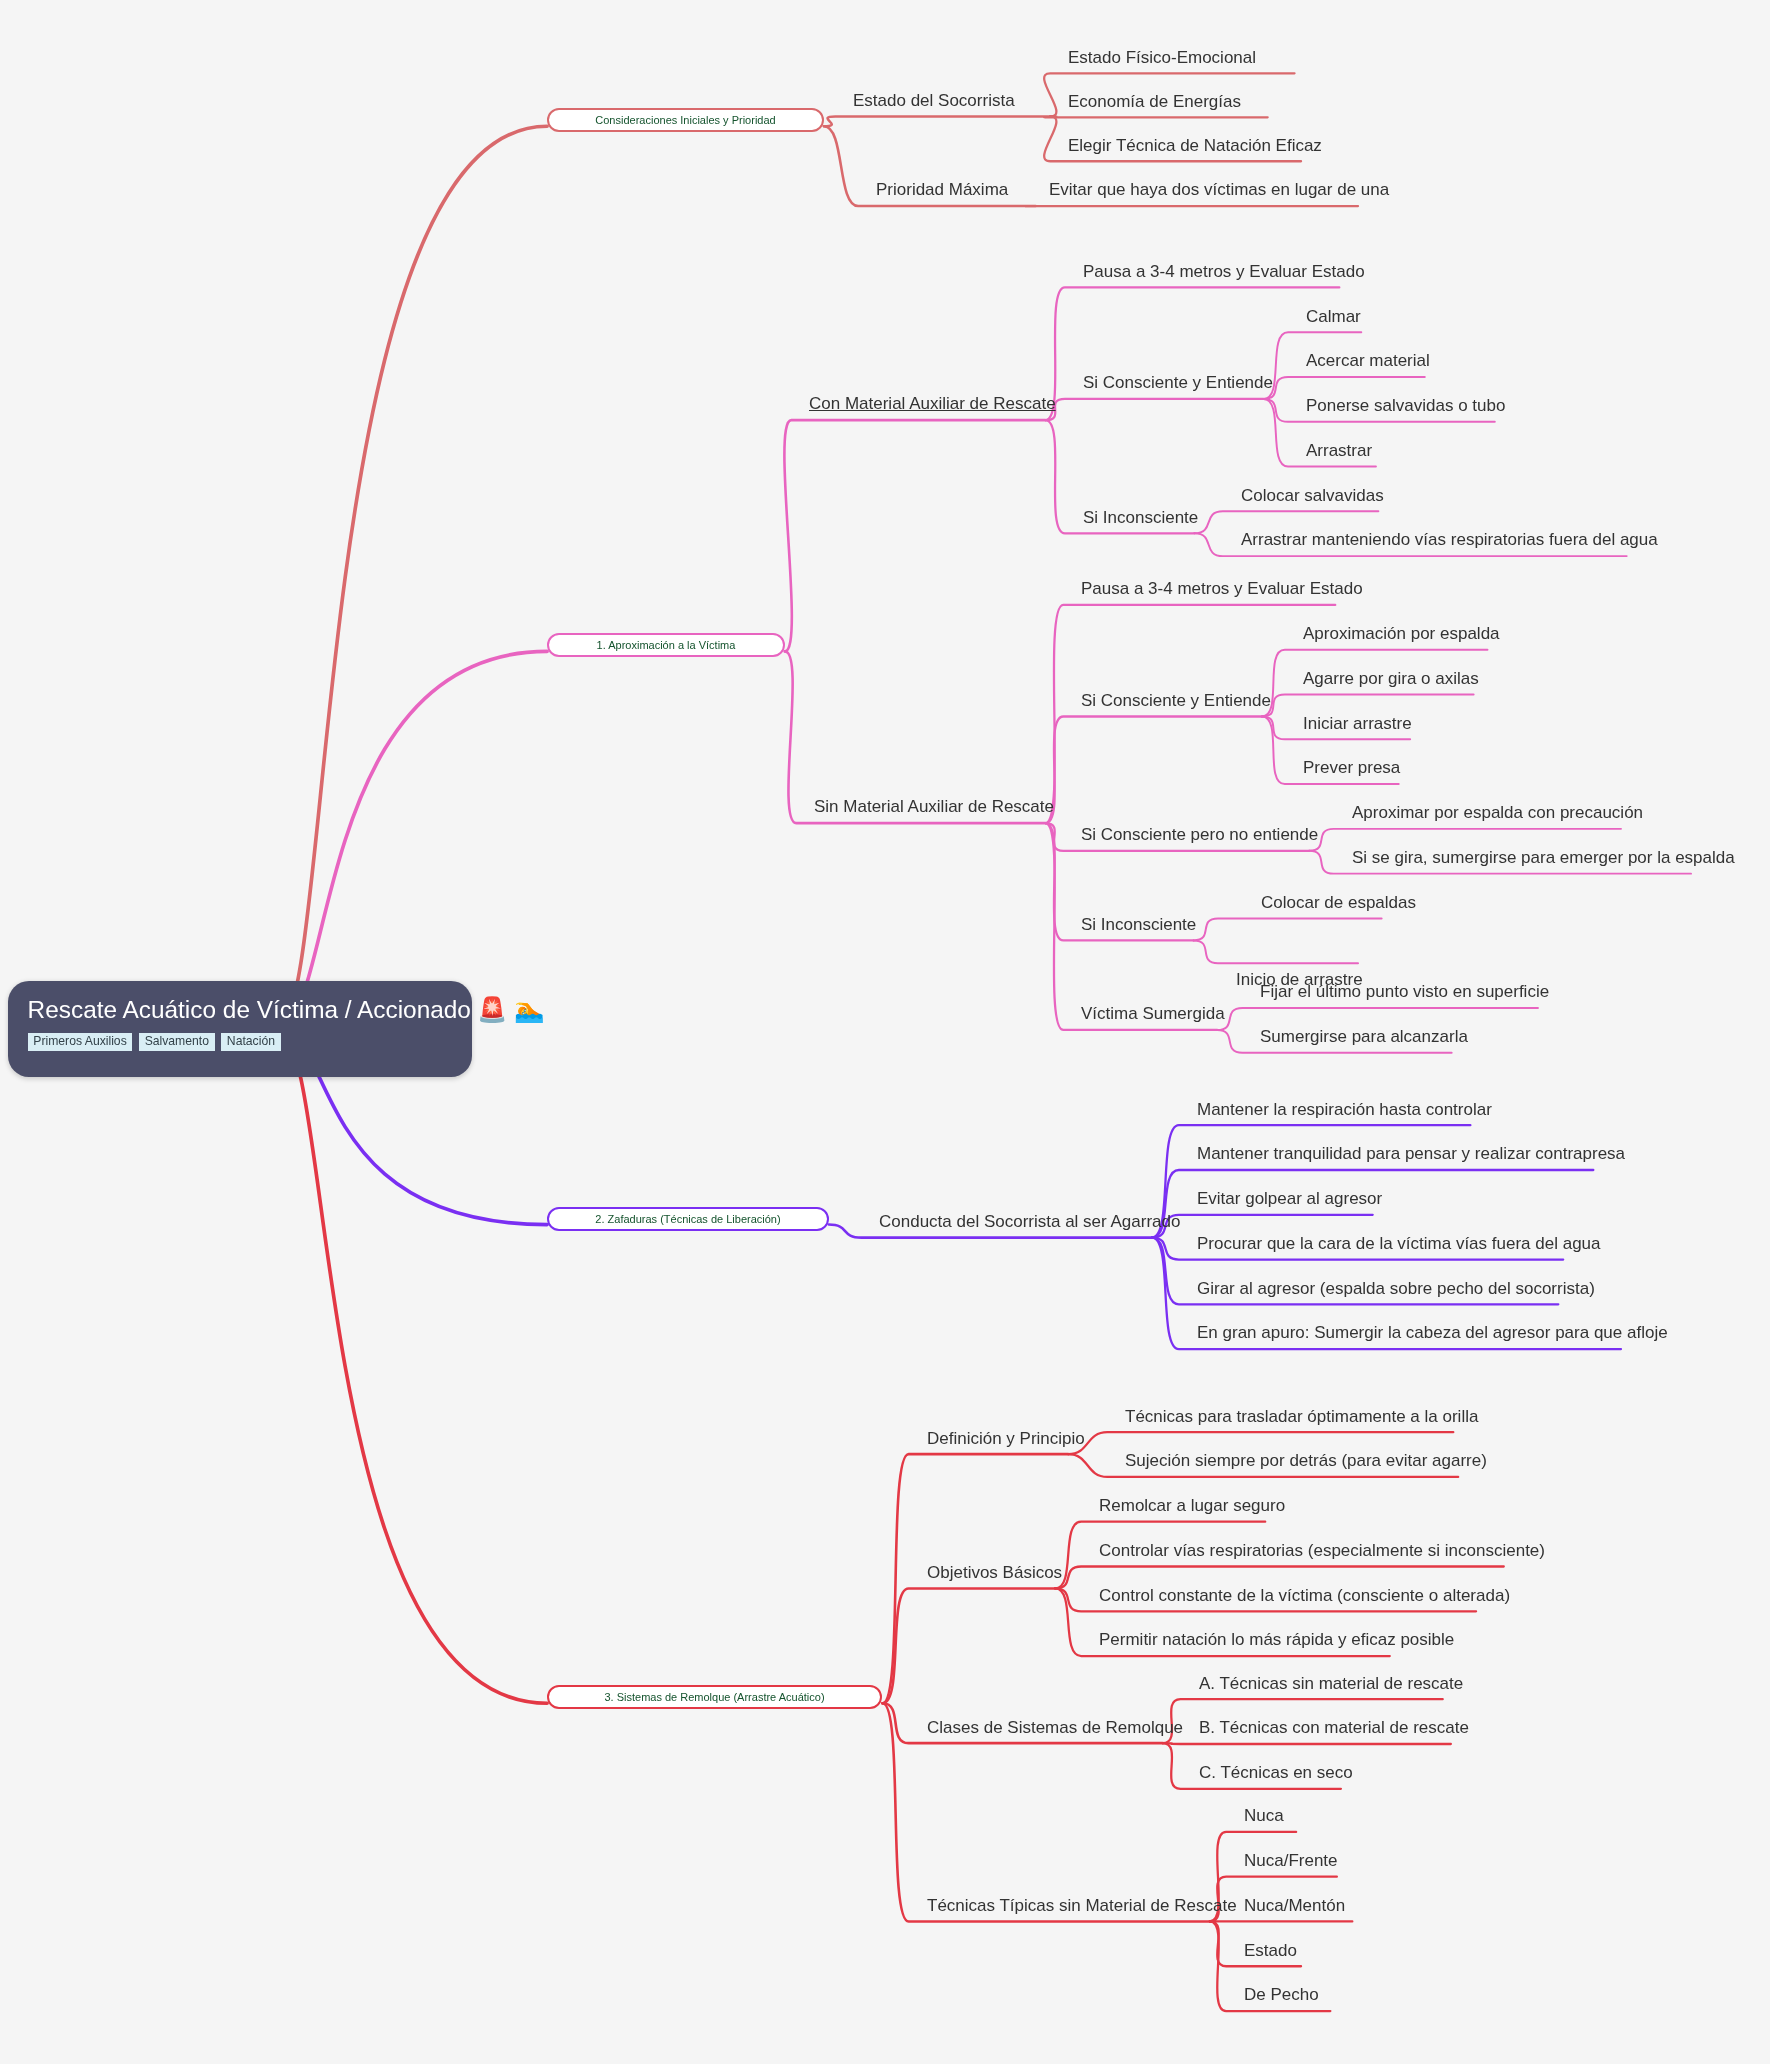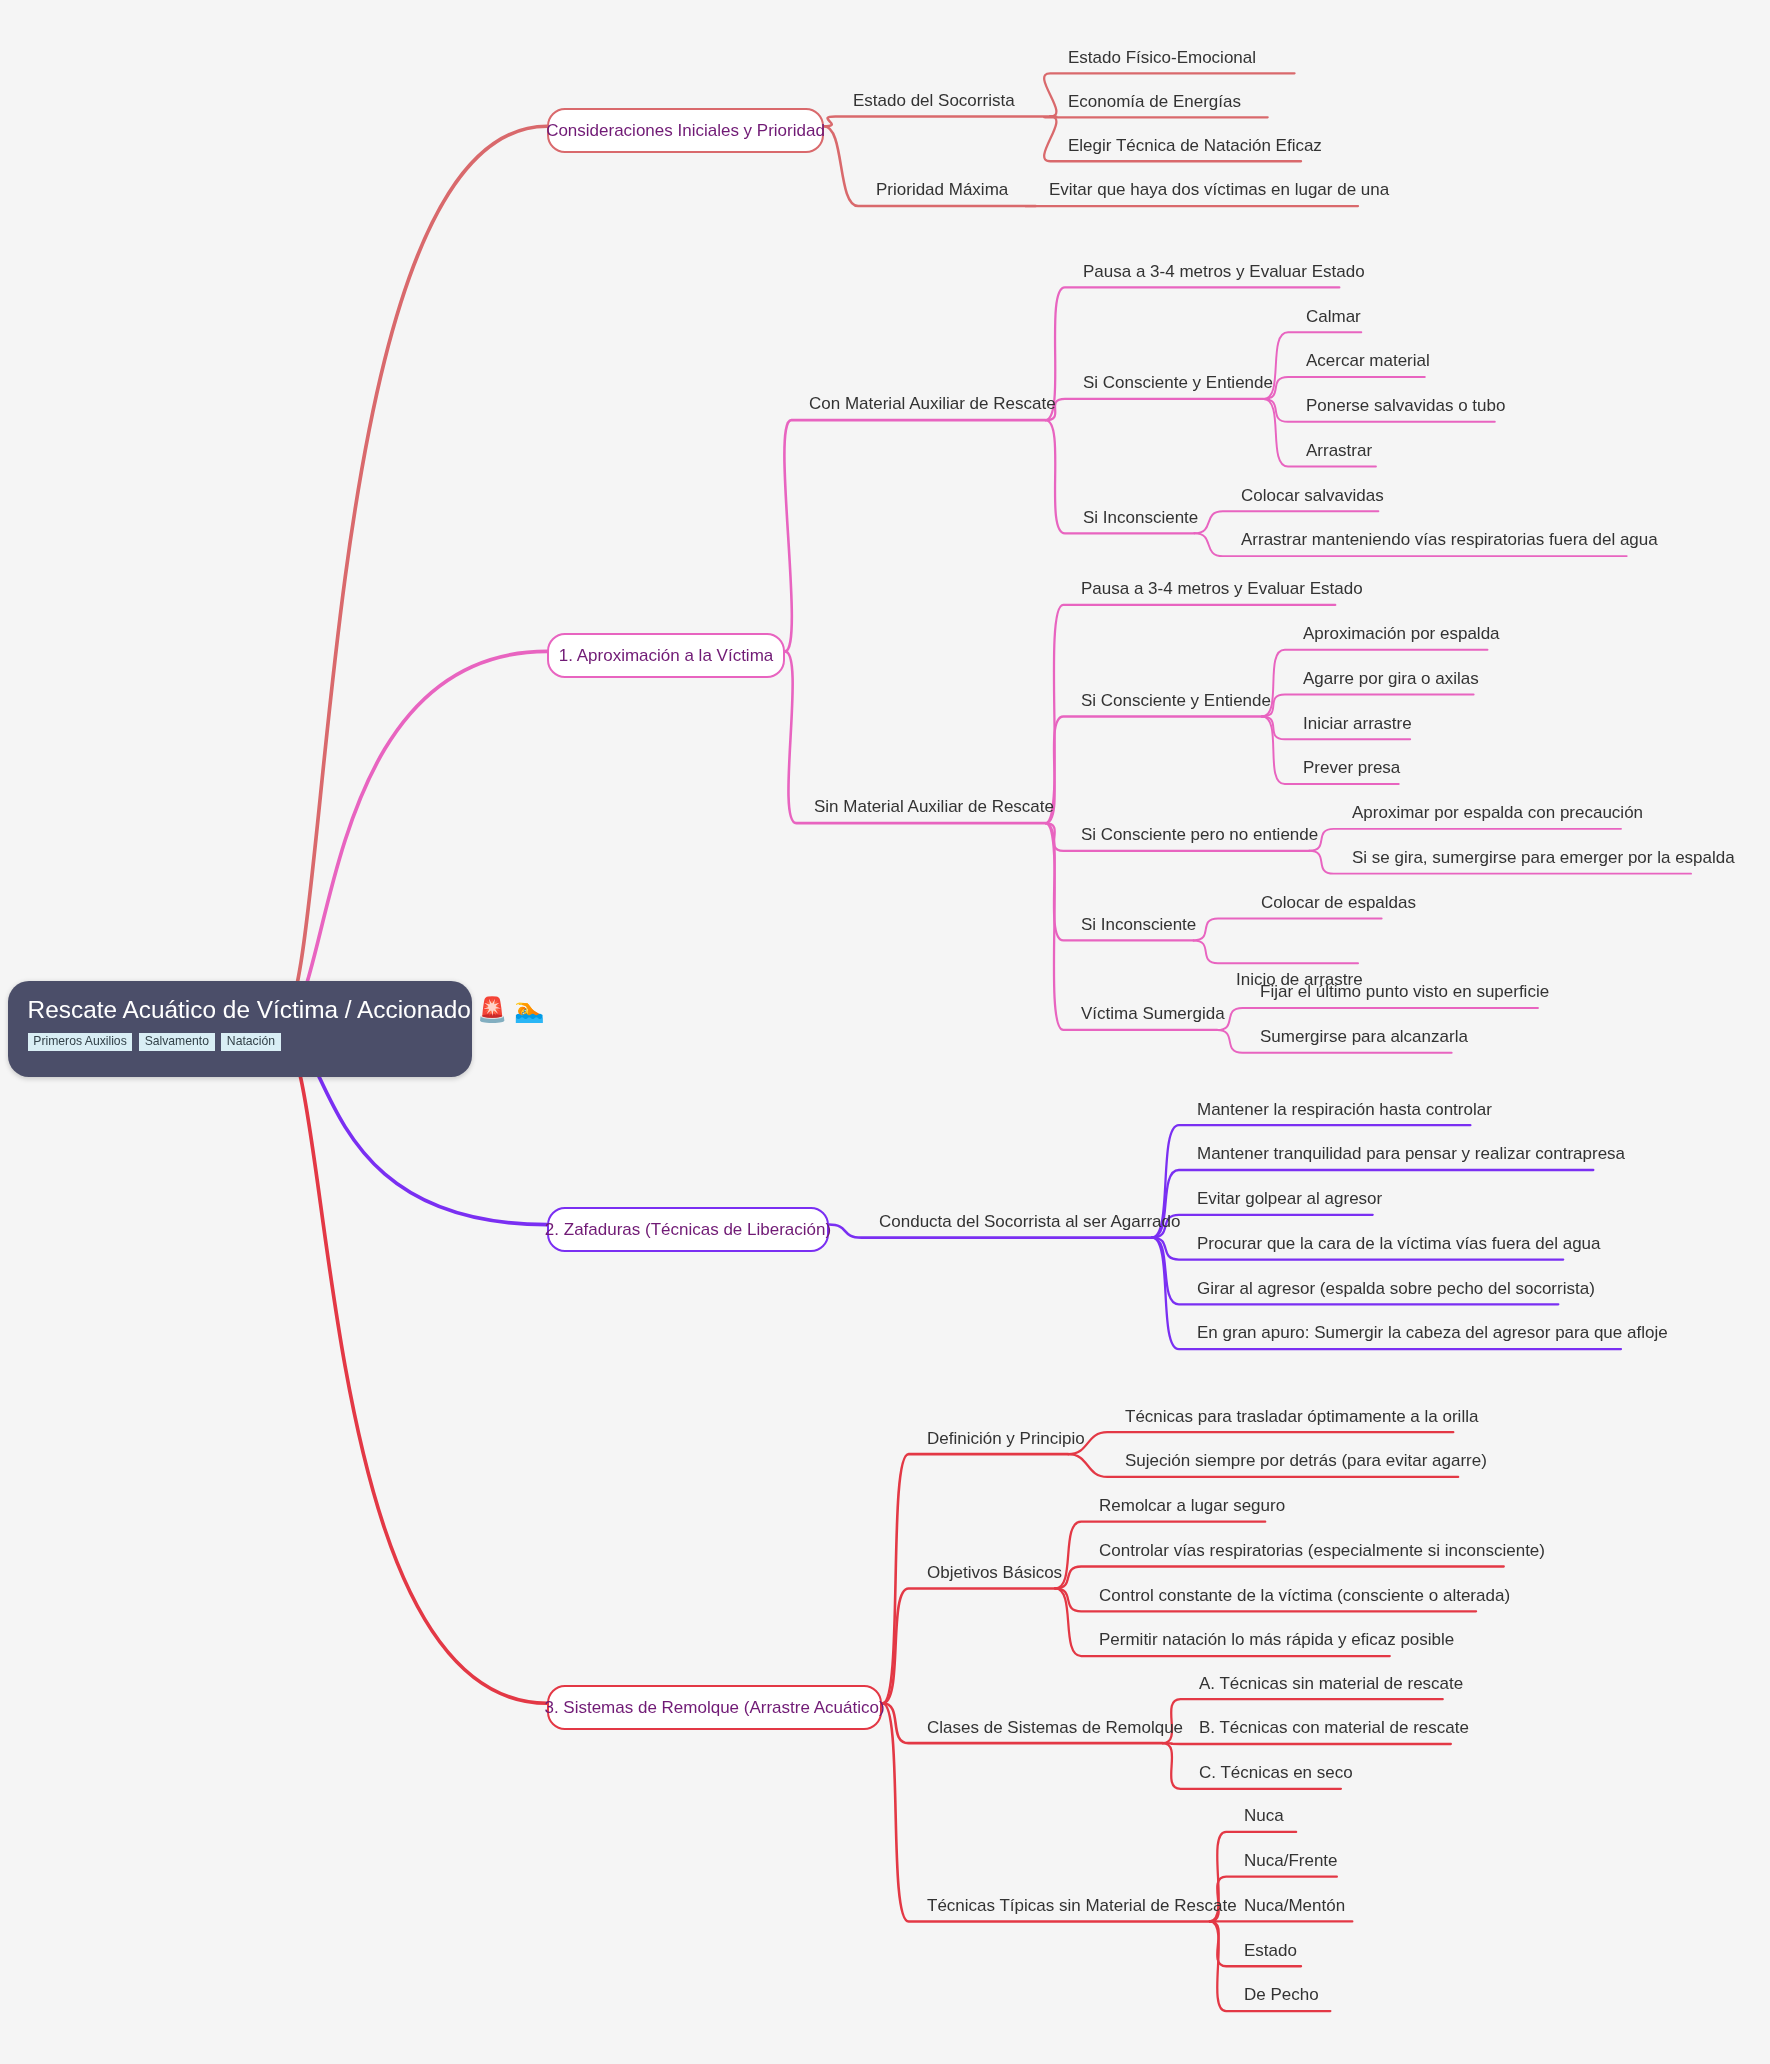--- a/index.html
+++ b/index.html
@@ -50,27 +50,27 @@
     padding: 1.6px 5.7px 2.4px 5.7px;
     border-radius: 0;
     white-space: nowrap;
   }
   
   .pill {
     position: absolute;
     background: #ffffff;
     border: 2.4px solid #000;
     border-radius: 18px;
-    height: 45px;
+    height: 24px;
     display: flex;
     align-items: center;
     justify-content: center;
     padding: 0 18px;
-    font-size: 17px;
-    color: #701a75;
+    font-size: 11px;
+    color: #14532d;
     white-space: nowrap;
   }
   
   .lbl {
     position: absolute;
     white-space: nowrap;
     font-size: 17px;
     color: #333333;
     transform: translateY(-100%);
   }
@@ -165,21 +165,21 @@
       </div>
       <div class="pill" style="left: 547px; top: 1685px; width: 335px; border-color: rgb(227, 56, 69);">
         <span>3. Sistemas de Remolque (Arrastre Acuático)</span>
       </div>
       <div class="lbl" style="left: 853px; top: 111px; text-align: center;">Estado del Socorrista</div>
       <div class="lbl" style="left: 1068px; top: 68px;">Estado Físico-Emocional</div>
       <div class="lbl" style="left: 1068px; top: 112px;">Economía de Energías</div>
       <div class="lbl" style="left: 1068px; top: 156px;">Elegir Técnica de Natación Eficaz</div>
       <div class="lbl" style="left: 876px; top: 200px;">Prioridad Máxima</div>
       <div class="lbl" style="left: 1049px; top: 200px;">Evitar que haya dos víctimas en lugar de una</div>
-      <div class="lbl" style="left: 809px; top: 414px;">Con Material Auxiliar de Rescate</div>
+      <div class="lbl" style="left: 809px; top: 414px; text-decoration: underline;">Con Material Auxiliar de Rescate</div>
       <div class="lbl" style="left: 1083px; top: 282px;">Pausa a 3-4 metros y Evaluar Estado</div>
       <div class="lbl" style="left: 1083px; top: 393px;">Si Consciente y Entiende</div>
       <div class="lbl" style="left: 1306px; top: 327px;">Calmar</div>
       <div class="lbl" style="left: 1306px; top: 371px;">Acercar material</div>
       <div class="lbl" style="left: 1306px; top: 416px;">Ponerse salvavidas o tubo</div>
       <div class="lbl" style="left: 1306px; top: 461px;">Arrastrar</div>
       <div class="lbl" style="left: 1083px; top: 528px;">Si Inconsciente</div>
       <div class="lbl" style="left: 1241px; top: 506px;">Colocar salvavidas</div>
       <div class="lbl" style="left: 1241px; top: 550px;">Arrastrar manteniendo vías respiratorias fuera del agua</div>
       <div class="lbl" style="left: 814px; top: 817px;">Sin Material Auxiliar de Rescate</div>

